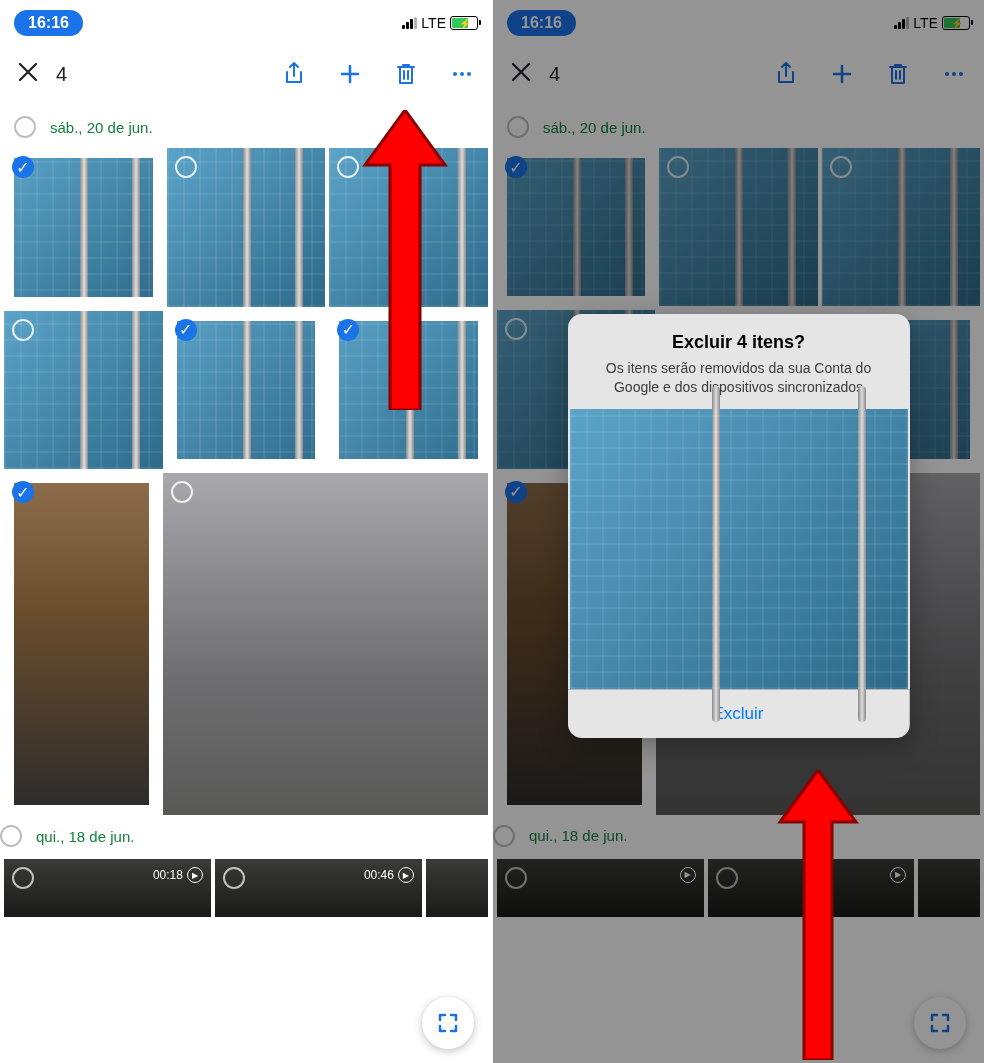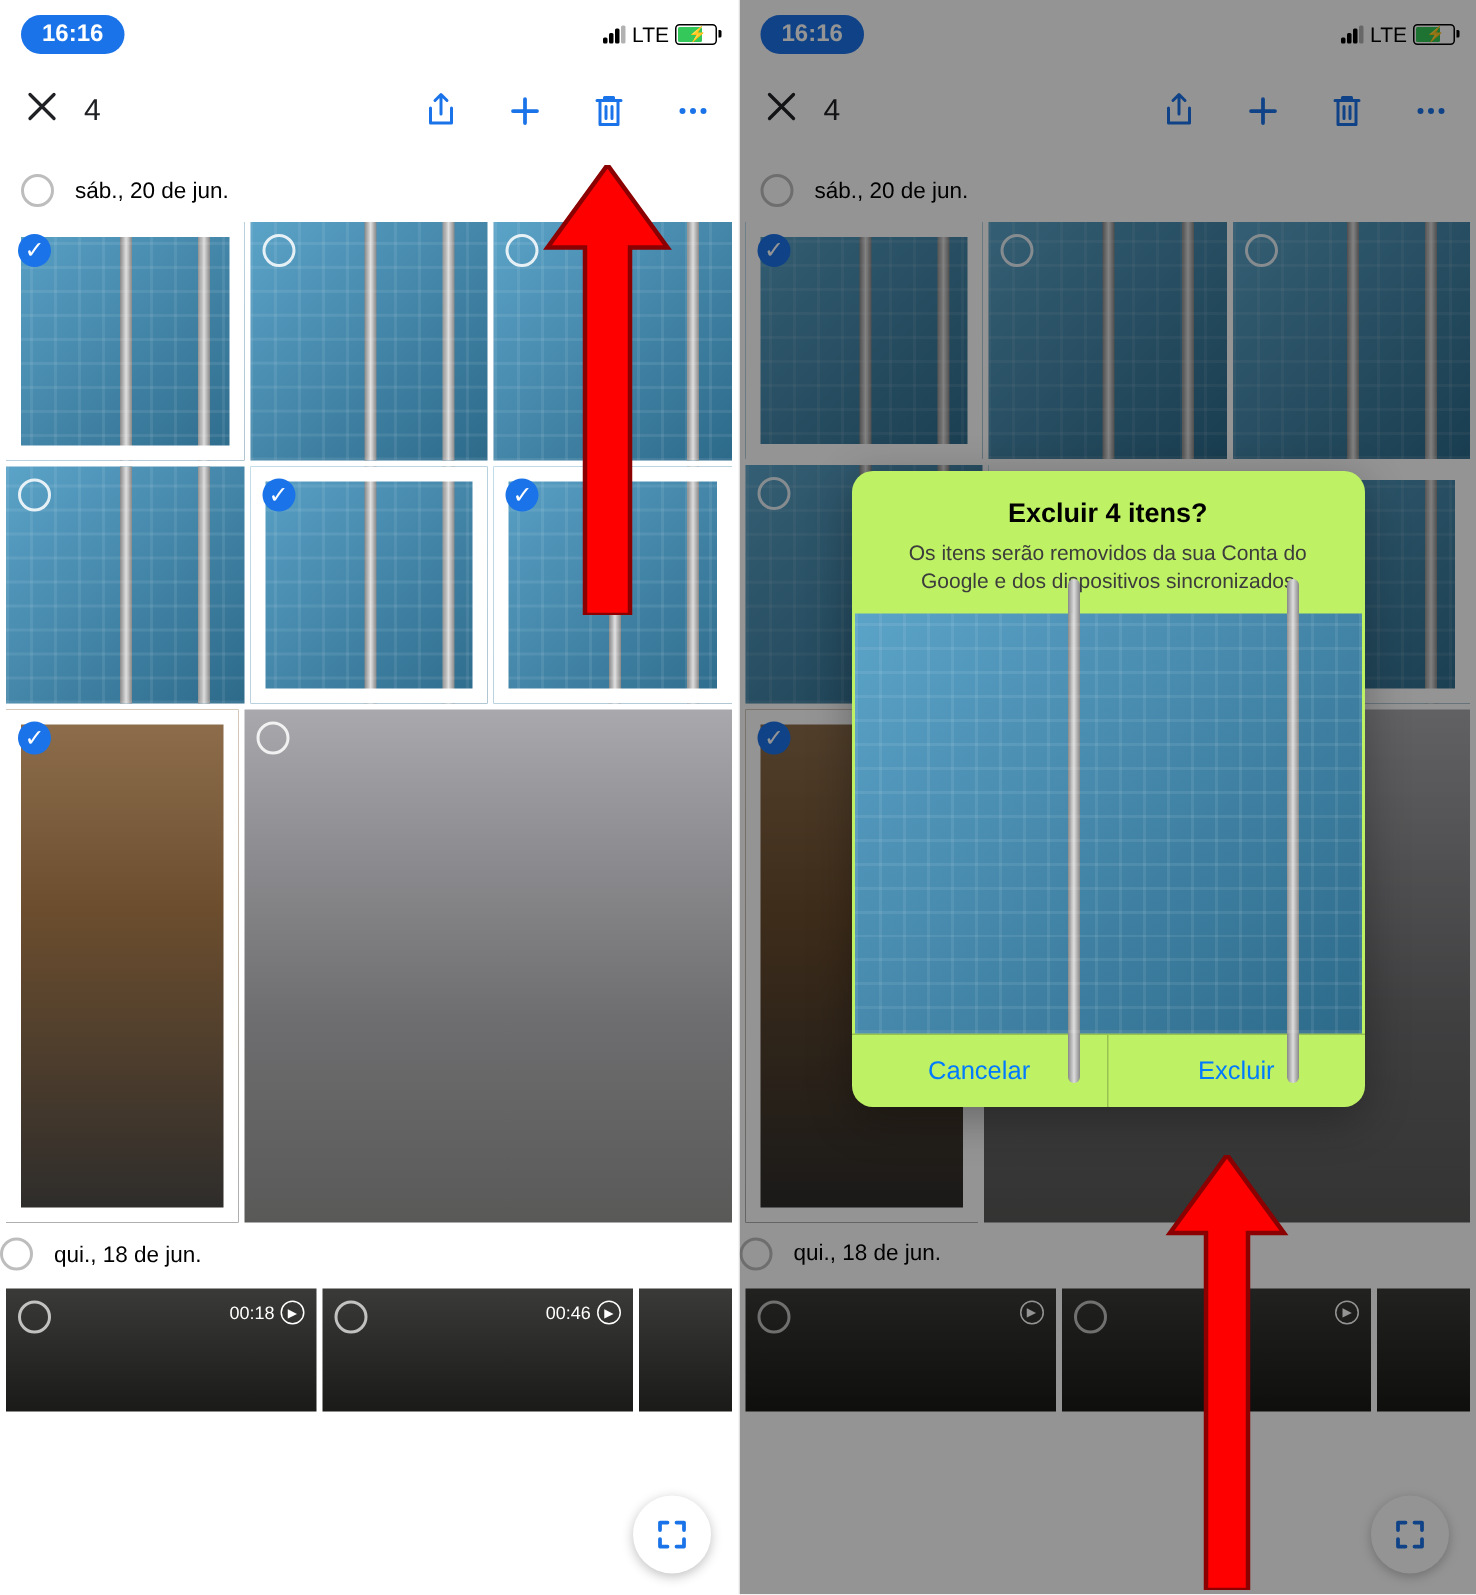--- a/index.html
+++ b/index.html
@@ -22,53 +22,53 @@
     .toolbar { height: 56px; display: flex; align-items: center; padding: 0 18px; gap: 8px; position: relative; z-index: 1; }
     .toolbar-left { display: flex; align-items: center; gap: 18px; flex: 1; }
     .toolbar-right { display: flex; align-items: center; gap: 32px; }
     .close-x { font-size: 24px; color: #202124; }
     .count { font-size: 20px; color: #202124; }
     .icon-btn { width: 24px; height: 24px; display: flex; align-items: center; justify-content: center; color: #1a73e8; }
     
     .section-header { display: flex; align-items: center; gap: 14px; padding: 14px 14px 10px; position: relative; z-index: 1; }
     .circle-empty { width: 22px; height: 22px; border: 2px solid #bdbdbd; border-radius: 50%; flex-shrink: 0; }
     .circle-checked { width: 22px; height: 22px; background: #1a73e8; border-radius: 50%; flex-shrink: 0; display: flex; align-items: center; justify-content: center; color: #fff; }
-    .date-text { font-size: 15px; color: #000000; }
+    .date-text { font-size: 15px; color: #15803d; }
     
     .grid3 { display: grid; grid-template-columns: repeat(3, 1fr); gap: 4px; padding: 0 4px; position: relative; z-index: 1; }
     .thumb { position: relative; aspect-ratio: 1; background: #4a90c2; overflow: hidden; }
     .thumb .sel { position: absolute; top: 8px; left: 8px; z-index: 2; }
     .thumb .sel .circle-empty { border-color: rgba(255,255,255,0.85); }
     .thumb.selected-inset::before { content: ''; position: absolute; inset: 0; border: 10px solid #fff; z-index: 1; }
     
     .pool-bg { background: linear-gradient(135deg, #5ba3c8 0%, #2d6a8a 100%); position: relative; }
     .pool-bg::after { content:''; position:absolute; inset:0; background-image: repeating-linear-gradient(0deg, rgba(255,255,255,0.08) 0 2px, transparent 2px 16px), repeating-linear-gradient(90deg, rgba(255,255,255,0.08) 0 2px, transparent 2px 16px); }
     .ladder { position: absolute; right: 8%; top: -8%; width: 50%; height: 120%; }
     .ladder::before, .ladder::after { content:''; position:absolute; top:0; bottom:0; width:8px; background: linear-gradient(90deg,#888,#ddd,#888); border-radius:4px; }
     .ladder::before { left: 12%; } .ladder::after { right: 12%; }
     
     .big-row { display: flex; gap: 4px; padding: 0 4px; margin-top: 4px; height: 342px; position: relative; z-index: 1; }
     .big-row .thumb { flex: 1; aspect-ratio: auto; height: 100%; }
     .big-row .right-big { flex: 2.1; }
     .bird-thumb { background: linear-gradient(180deg, #a8a8ad 0%, #6e6e70 60%, #595958 100%); }
     .deck-thumb { background: linear-gradient(180deg, #8f6f4d 0%, #6b4d2e 40%, #2b2b2b 100%); }
     
     .vid-row { display: flex; gap: 4px; padding: 0 4px; margin-top: 4px; position: relative; z-index: 1; }
-    .vid-thumb { flex: 1; height: 82px; background: linear-gradient(180deg,#3a3a38,#1a1a18); position: relative; }
+    .vid-thumb { flex: 1; height: 58px; background: linear-gradient(180deg,#3a3a38,#1a1a18); position: relative; }
     .vid-thumb .sel { position:absolute; top:8px; left:8px; }
     .vid-thumb .sel .circle-empty { border-color: rgba(255,255,255,0.7); }
     .vid-meta { position:absolute; top:8px; right:8px; display:flex; align-items:center; gap:4px; color:#fff; font-size:12px; }
     .play-circ { width:16px; height:16px; border:1.5px solid #fff; border-radius:50%; display:flex; align-items:center; justify-content:center; font-size:8px; }
     
     .fab { position: absolute; bottom: 14px; right: 18px; width: 52px; height: 52px; background: #fff; border-radius: 50%; box-shadow: 0 2px 8px rgba(0,0,0,0.25); display:flex; align-items:center; justify-content:center; color:#1a73e8; z-index: 3; }
     
     .arrow { position: absolute; z-index: 10; }
     .arrow svg { display: block; }
     
-    .dialog { position: absolute; left: 50%; top: 314px; transform: translateX(-50%); width: 342px; background: #bef264; border-radius: 14px; z-index: 20; overflow: hidden; box-shadow: 0 8px 30px rgba(0,0,0,0.3); }
+    .dialog { position: absolute; left: 50%; top: 314px; transform: translateX(-50%); width: 342px; background: #e5e5e5; border-radius: 14px; z-index: 20; overflow: hidden; box-shadow: 0 8px 30px rgba(0,0,0,0.3); }
     .dialog-header { padding: 18px 22px 12px; text-align: center; }
     .dialog-title { font-size: 18px; font-weight: 600; color: #000; margin-bottom: 6px; }
     .dialog-msg { font-size: 14px; color: #3c3c3c; line-height: 1.35; }
     .dialog-img { height: 280px; background: linear-gradient(135deg,#5ba3c8,#2d6a8a); position: relative; margin: 0 2px; }
     .dialog-img .ladder { right: 5%; width: 60%; }
     .dialog-btns { display: flex; border-top: 0.5px solid rgba(0,0,0,0.2); }
     .dialog-btn { flex: 1; padding: 14px; text-align: center; font-size: 17px; color: #007aff; background: transparent; border: none; }
     .dialog-btn:first-child { border-right: 0.5px solid rgba(0,0,0,0.2); }
     
     .section-header.thin { padding: 10px 0 8px; }
@@ -375,21 +375,20 @@
 
   <div class="dialog">
     <div class="dialog-header">
       <div class="dialog-title">Excluir 4 itens?</div>
       <div class="dialog-msg">Os itens serão removidos da sua Conta do Google e dos dispositivos sincronizados</div>
     </div>
     <div class="dialog-img pool-bg">
         <div class="ladder"></div>
       </div>
     <div class="dialog-btns">
-      <button class="dialog-btn">Cancelar</button>
       <button class="dialog-btn">Excluir</button>
     </div>
   </div>
 
   <div class="arrow" style="left:275px; top:770px;">
     <svg width="100" height="290" viewBox="0 0 100 290">
       <path d="M50 0 L88 52 L64 52 L64 290 L36 290 L36 52 L12 52 Z" fill="#ff0000" stroke="#8b0000" stroke-width="3"></path>
     </svg>
   </div>
 </div>

